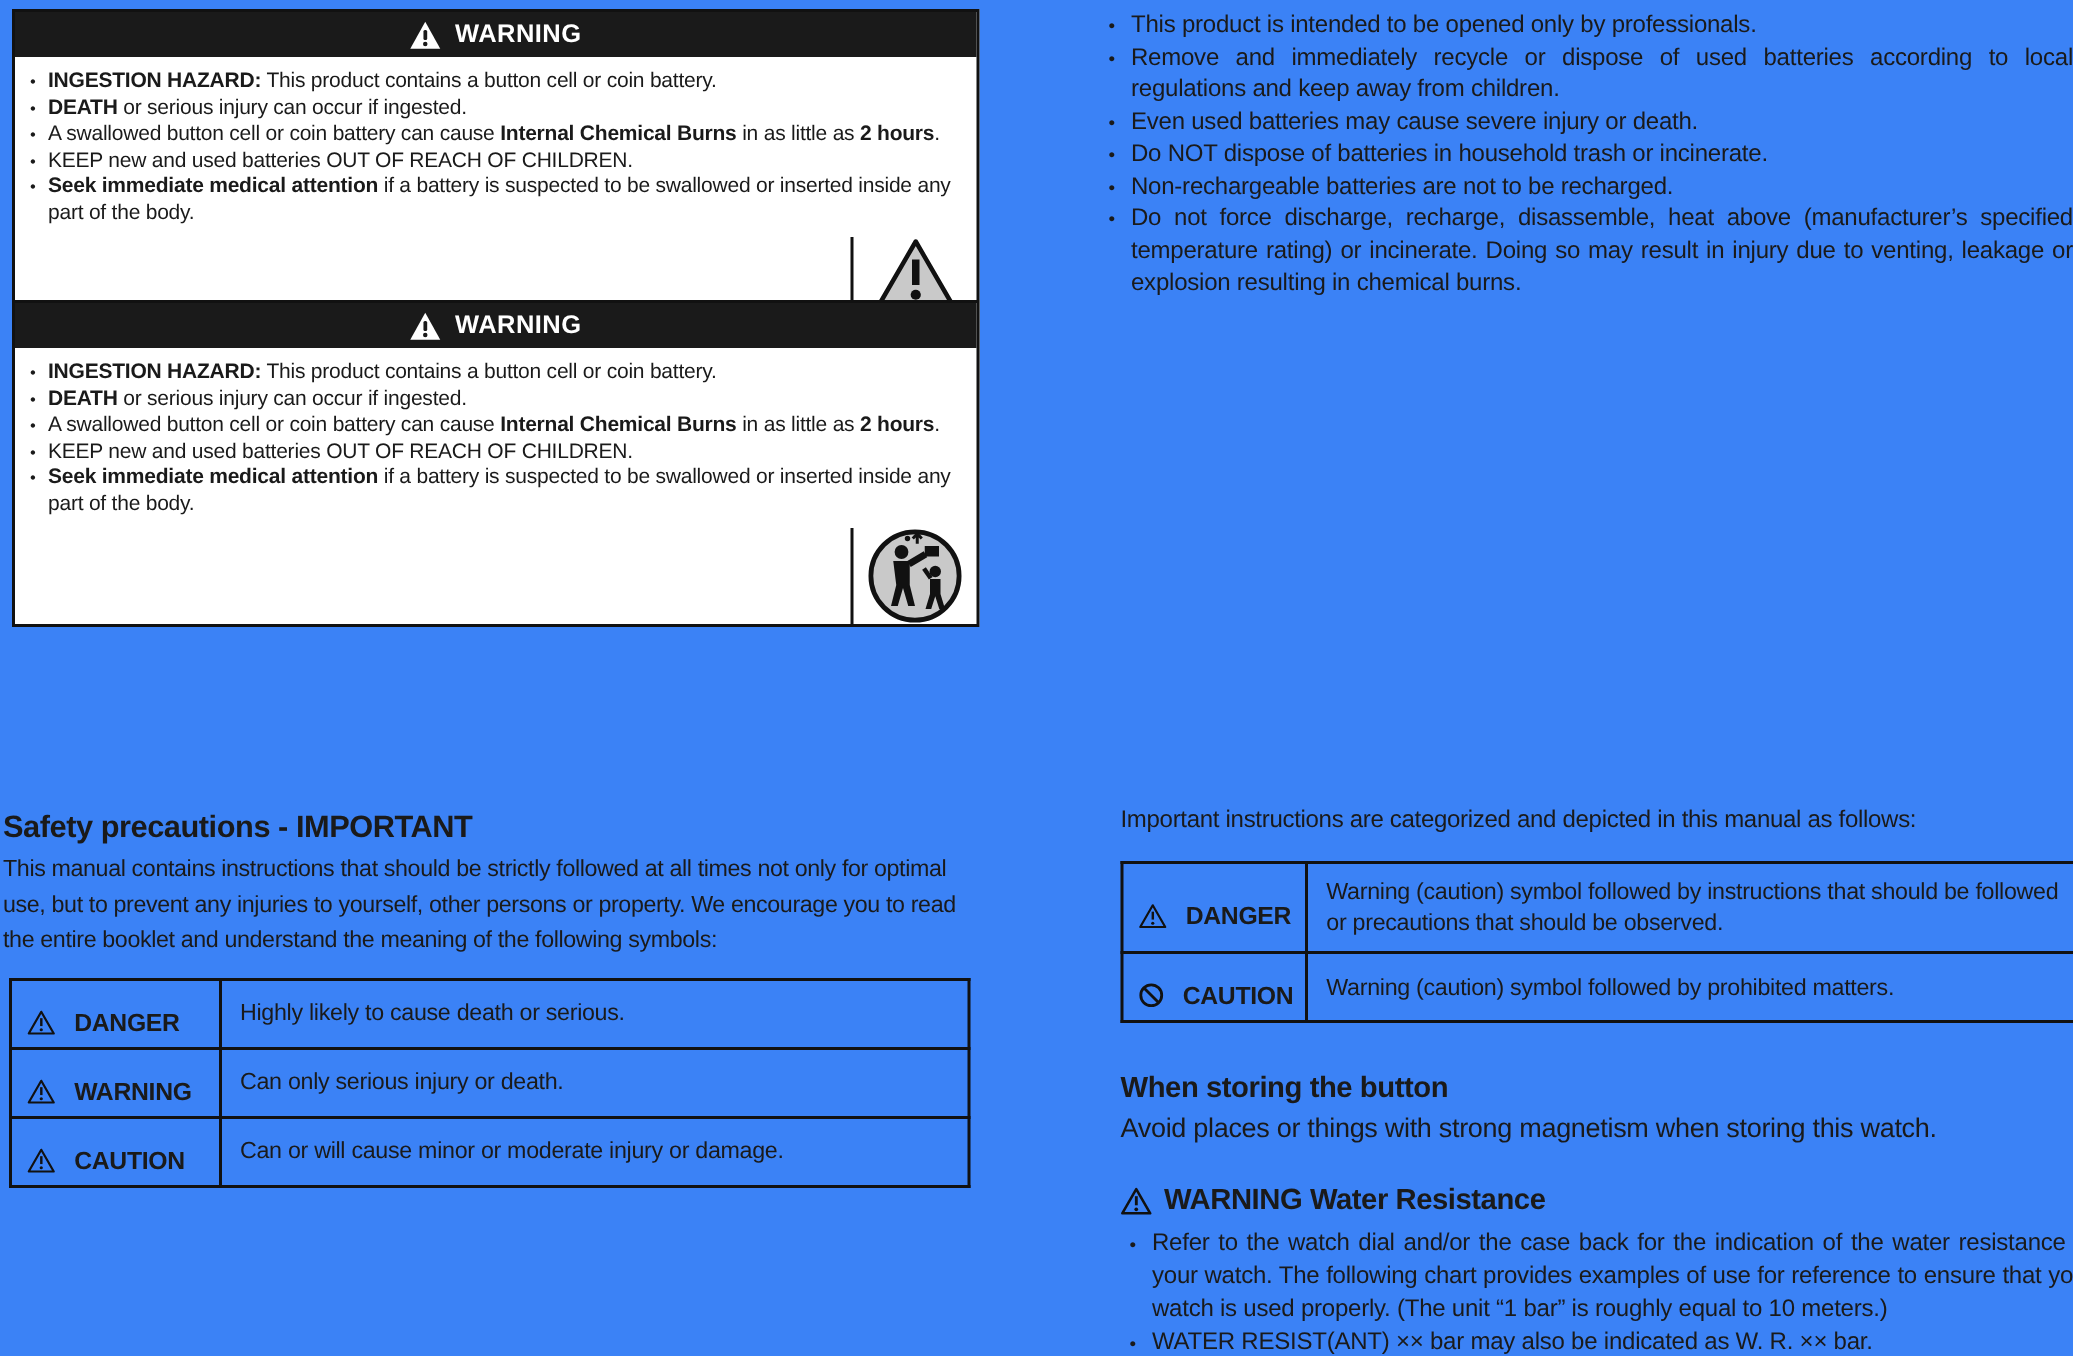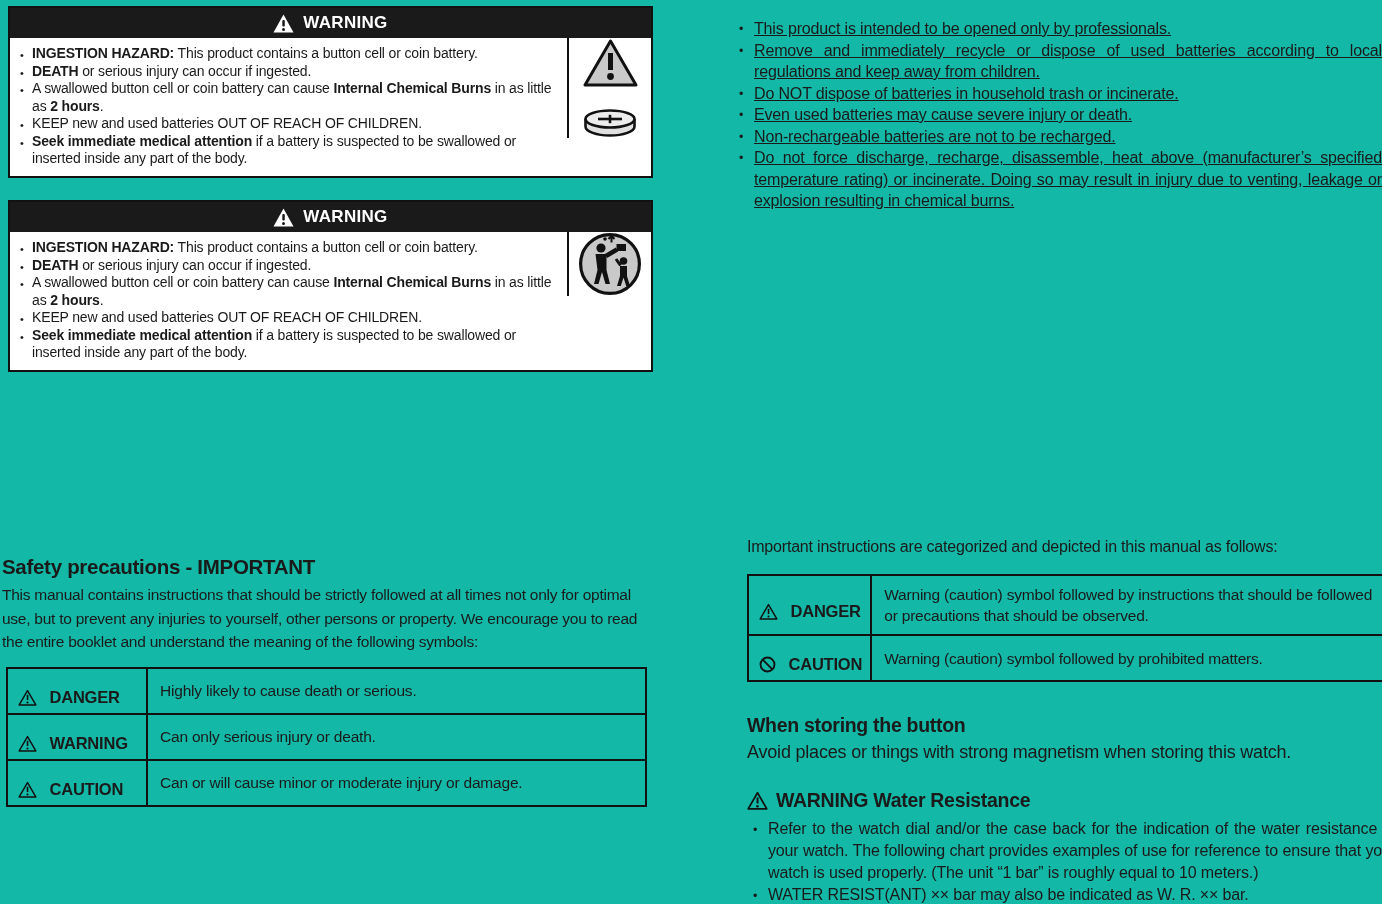--- a/index.html
+++ b/index.html
@@ -1,56 +1,56 @@
 <!DOCTYPE html>
 <html><head>
 <meta charset="utf-8">
 <style>
   * { margin:0; padding:0; box-sizing:border-box; }
   html,body { background:#ffffff; }
   .page {
-    position:relative; width:1382px; height:904px; background:#14b8a6;
+    position:relative; width:1382px; height:904px; background:#3b82f6;
     font-family:"Liberation Sans", sans-serif; color:#1a1a1a; overflow:hidden;
   }
   .b { font-weight:700; }
 
   
   .warnbox { position:absolute; left:8px; width:645px; border:2px solid #111; background:#fff; }
   .warnbox.first  { top:6px; }
   .warnbox.second { top:200px; }
   .warnbox-header {
     background:#1a1a1a; color:#fff; height:30px;
     display:flex; align-items:center; justify-content:center; gap:9px;
     font-weight:700; font-size:17px; letter-spacing:.3px;
   }
-  .warnbox-body { display:flex; align-items:flex-start; }
+  .warnbox-body { display:flex; align-items:flex-end;flex-direction:column; }
   .warnbox-bullets { flex:1; list-style:none; padding:7px 8px 8px 6px; }
   .warnbox-bullets li {
     position:relative; padding-left:16px;
     font-size:14px; line-height:17.5px; letter-spacing:-.15px;
   }
   .warnbox-bullets li::before { content:"•"; position:absolute; left:4px; font-size:11px; top:2px; }
   .warnbox-icons {
     width:84px; border-left:2px solid #111;
     display:flex; flex-direction:column; align-items:center; justify-content:center; gap:20px;
   }
 
   
   .dotlist { list-style:none; }
   .dotlist li {
     position:relative; padding-left:21px; text-align:justify;
     font-size:16px; line-height:21.5px; letter-spacing:-.15px;
   }
   .dotlist li::before { content:"•"; position:absolute; left:6px; top:1px; font-size:12.5px; }
 
   
-  .right-top { position:absolute; left:733px; top:18px; width:649px;text-decoration:underline; }
-
-  
-  .safety { position:absolute; left:2px; top:554px; width:651px; }
+  .right-top { position:absolute; left:733px; top:6px; width:649px; }
+
+  
+  .safety { position:absolute; left:2px; top:539px; width:651px; }
   .h-big { font-size:20.5px; font-weight:700; letter-spacing:-.3px; line-height:26px; }
   .safety p { margin-top:3px; font-size:15.5px; line-height:23.5px; letter-spacing:-.25px; }
   .symtable { border-collapse:collapse; margin-top:13px; margin-left:4px; width:641px; }
   .symtable td { border:2px solid #111; vertical-align:middle; }
   .symtable .sym-cell { padding:19px 8px 6px 10px; white-space:nowrap; }
   .symtable .sym-cell .lbl { font-weight:700; font-size:16.5px; letter-spacing:-.2px; margin-left:8px; }
   .symtable .desc { padding:6px 12px; font-size:15.5px; letter-spacing:-.2px; line-height:20px; }
   .symtable svg { vertical-align:-3px; }
   .left-table .sym-cell { width:140px; }
   .left-table .desc { height:20px; }
@@ -153,23 +153,23 @@
       </div>
     </div>
   </section>
 
   <ul class="dotlist right-top">
 
       <li><span>This product is intended to be opened only by professionals.</span></li>
 
       <li><span>Remove and immediately recycle or dispose of used batteries according to local regulations and keep away from children.</span></li>
 
+      <li><span>Even used batteries may cause severe injury or death.</span></li>
+
       <li><span>Do NOT dispose of batteries in household trash or incinerate.</span></li>
-
-      <li><span>Even used batteries may cause severe injury or death.</span></li>
 
       <li><span>Non-rechargeable batteries are not to be recharged.</span></li>
 
       <li><span>Do not force discharge, recharge, disassemble, heat above (manufacturer’s specified temperature rating) or incinerate. Doing so may result in injury due to venting, leakage or explosion resulting in chemical burns.</span></li>
     </ul>
 
   <section class="safety">
     <h2 class="h-big">Safety precautions - IMPORTANT</h2>
     <p>This manual contains instructions that should be strictly followed at all times not only for optimal use, but to prevent any injuries to yourself, other persons or property. We encourage you to read the entire booklet and understand the meaning of the following symbols:</p>
     <table class="symtable left-table">

